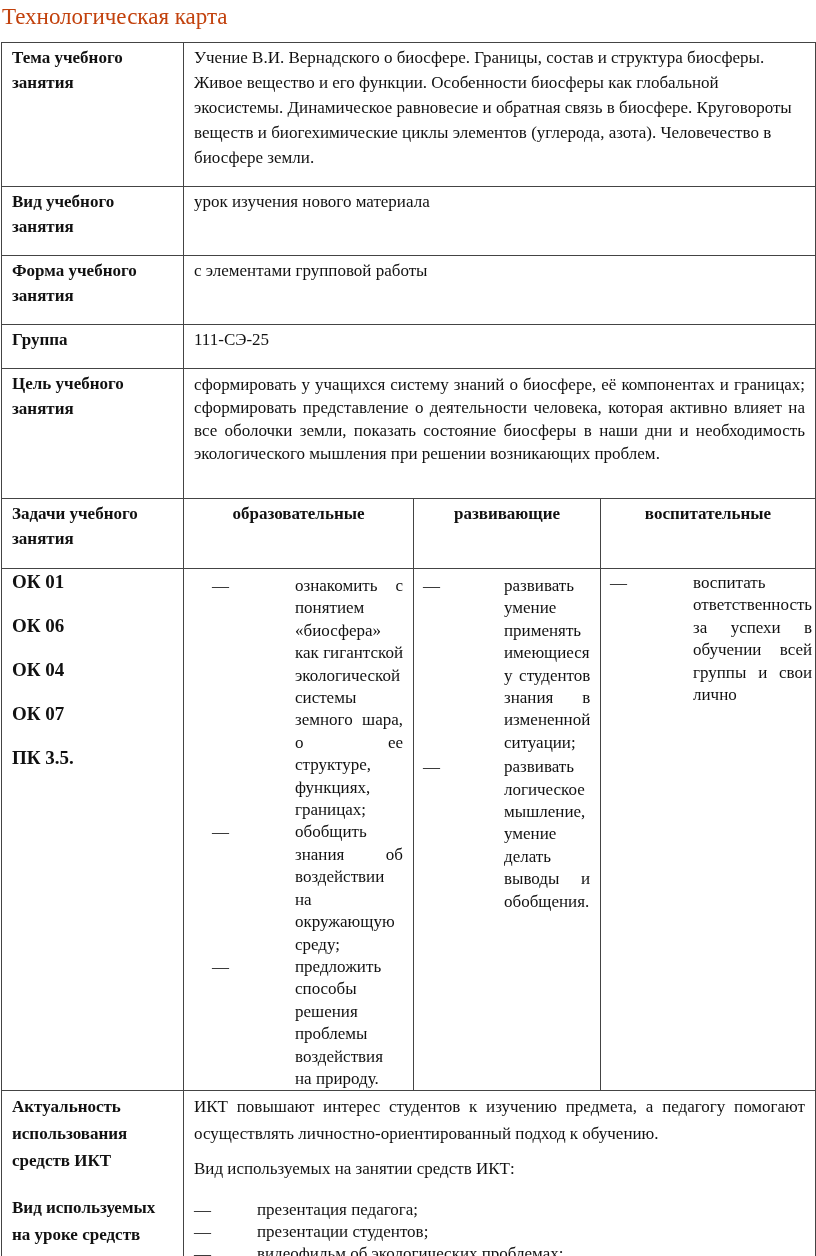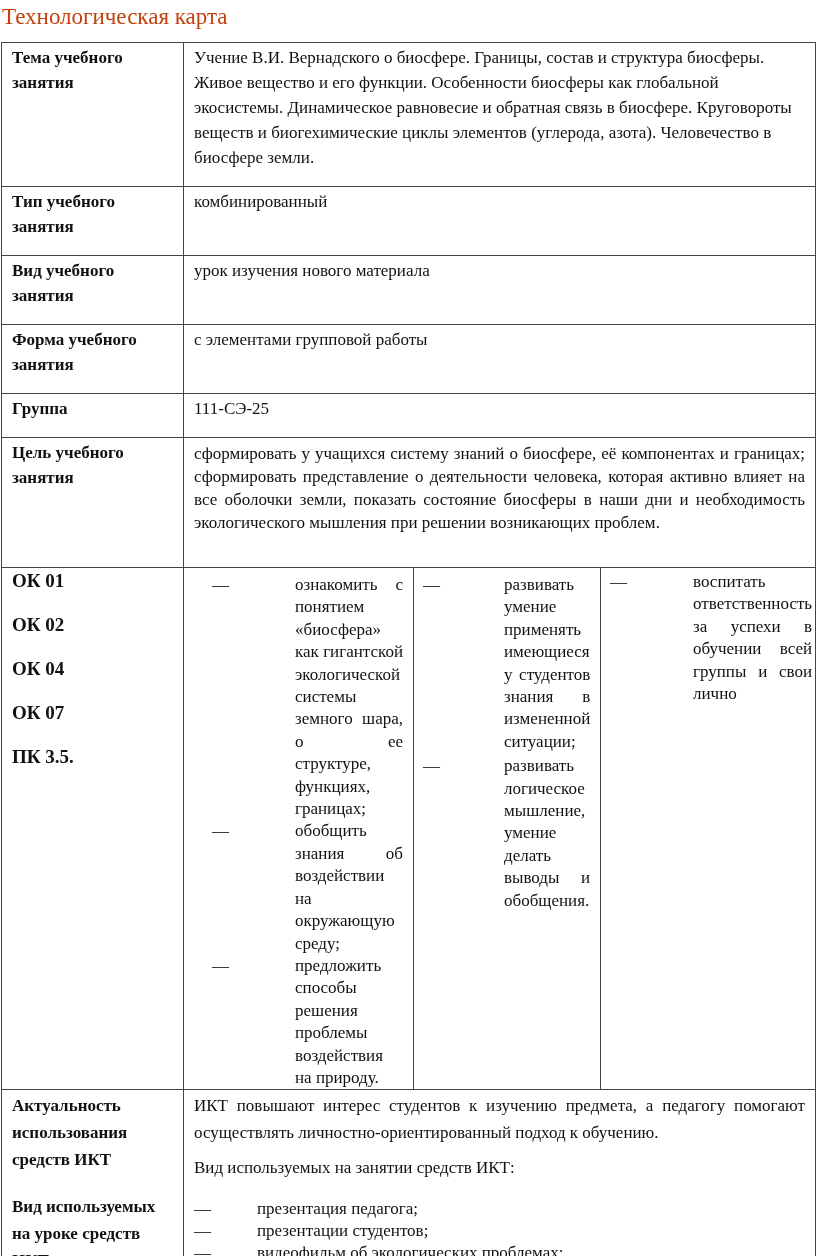--- a/index.html
+++ b/index.html
@@ -52,24 +52,20 @@
     <col style="width:187px">
     <col style="width:215px">
   </colgroup>
 
   <tbody>
       <tr style="height:144px">
     <td class="lbl">Тема учебного занятия</td>
     <td class="val" colspan="3">Учение В.И. Вернадского о биосфере. Границы, состав и структура биосферы. Живое вещество и его функции. Особенности биосферы как глобальной экосистемы. Динамическое равновесие и обратная связь в биосфере. Круговороты веществ и биогехимические циклы элементов (углерода, азота). Человечество в биосфере земли.</td>
   </tr>
 
-  <tr style="height:69px">
-    <td class="lbl">Тип учебного занятия</td>
-    <td class="val" colspan="3">комбинированный</td>
-  </tr>
 
   <tr style="height:69px">
     <td class="lbl">Вид учебного занятия</td>
     <td class="val" colspan="3">урок изучения нового материала</td>
   </tr>
 
   <tr style="height:69px">
     <td class="lbl">Форма учебного занятия</td>
     <td class="val" colspan="3">с элементами групповой работы</td>
   </tr>
@@ -77,25 +73,31 @@
   <tr style="height:44px">
     <td class="lbl">Группа</td>
     <td class="val" colspan="3">111-СЭ-25</td>
   </tr>
 
   <tr style="height:130px">
     <td class="lbl">Цель учебного занятия</td>
     <td class="val just" colspan="3" style="line-height:23px;padding-top:4px">сформировать у учащихся систему знаний о биосфере, её компонентах и границах; сформировать представление о деятельности человека, которая активно влияет на все оболочки земли, показать состояние биосферы в наши дни и необходимость экологического мышления при решении возникающих проблем.</td>
   </tr>
 
+  <tr style="height:70px">
+    <td class="lbl">Задачи учебного занятия</td>
+    <td class="hdr">образовательные</td>
+    <td class="hdr">развивающие</td>
+    <td class="hdr">воспитательные</td>
+  </tr>
 
   <tr style="height:427px">
     <td class="ok-list">
       <div>ОК 01</div>
-      <div>ОК 02</div>
+      <div>ОК 06</div>
       <div>ОК 04</div>
       <div>ОК 07</div>
       <div>ПК 3.5.</div>
     </td>
     <td class="col-edu" style="padding-right:10px;padding-top:6px">
       <ul class="dash-list">
         <li>
               <span class="dash">—</span>
               <span class="txt">ознакомить с понятием «биосфера» как гигантской экологической системы земного шара, о ее структуре, функциях, границах;</span>
             </li>

